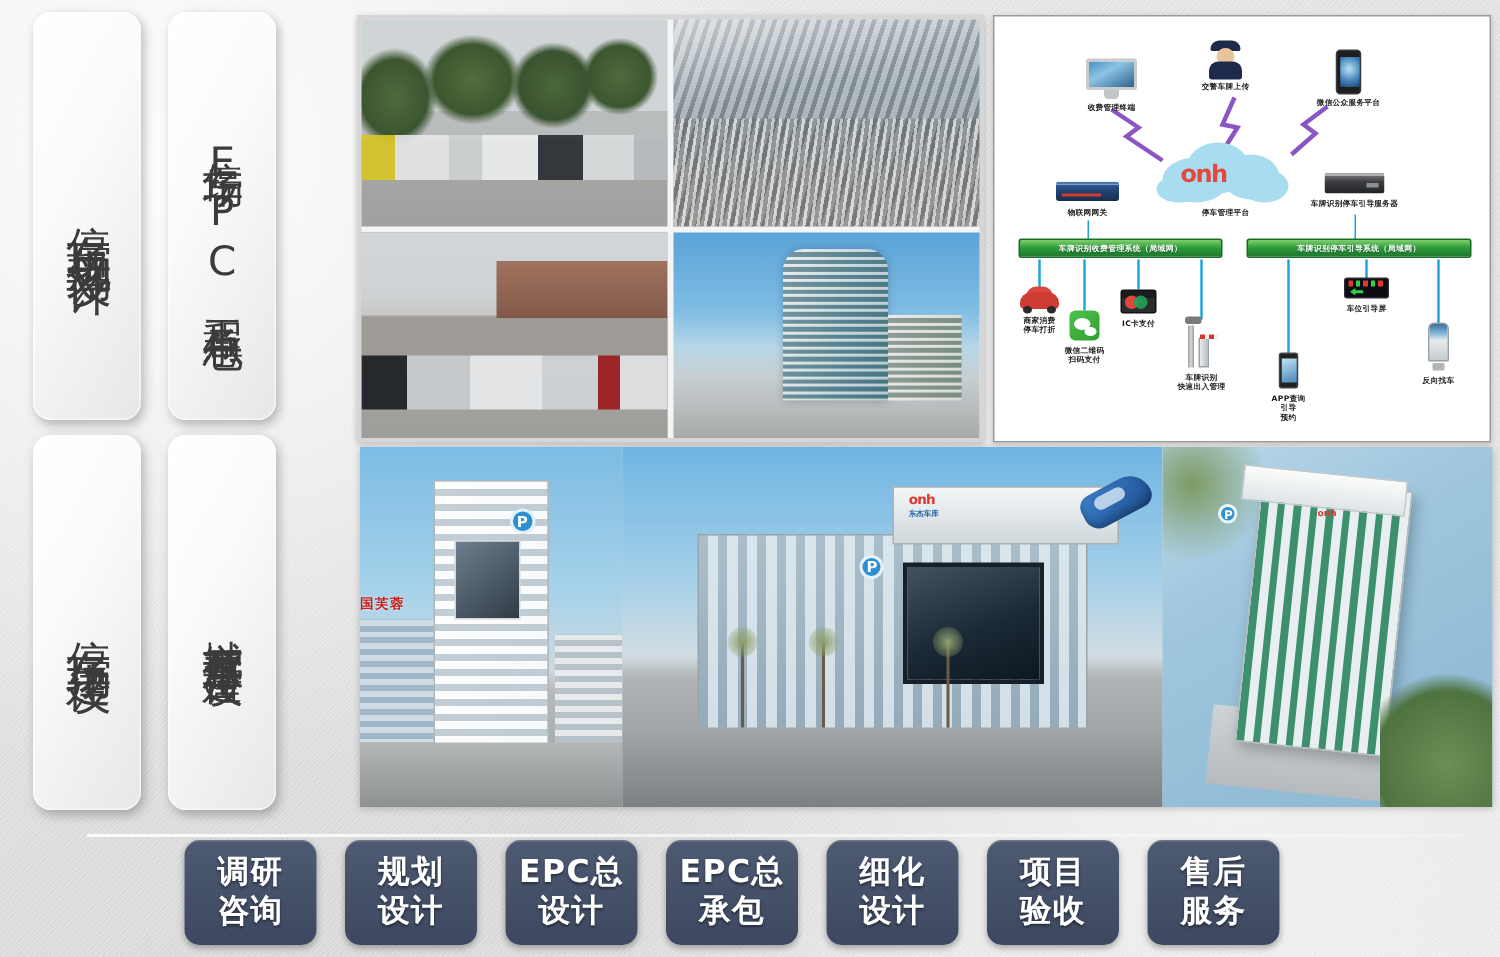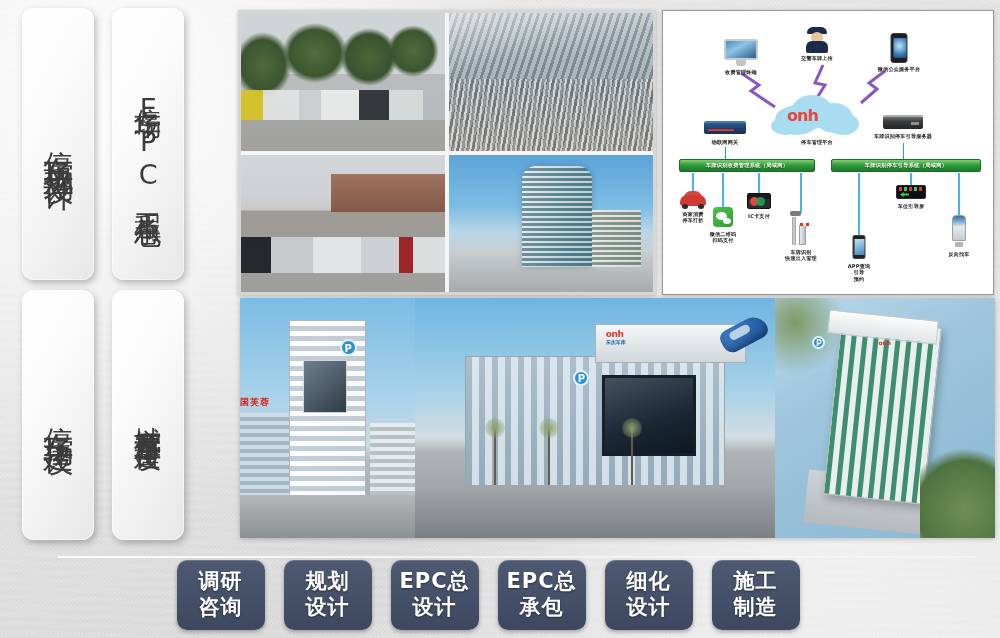--- a/index.html
+++ b/index.html
@@ -760,15 +760,17 @@
   <div class="step-btn">调研
 咨询</div>
   <div class="step-btn">规划
 设计</div>
   <div class="step-btn">EPC总
 设计</div>
   <div class="step-btn">EPC总
 承包</div>
   <div class="step-btn">细化
 设计</div>
-  <div class="step-btn">施工
-制造</div>
+  <div class="step-btn">项目
+验收</div>
+  <div class="step-btn">售后
+服务</div>
 </div>
 
 </body></html>

